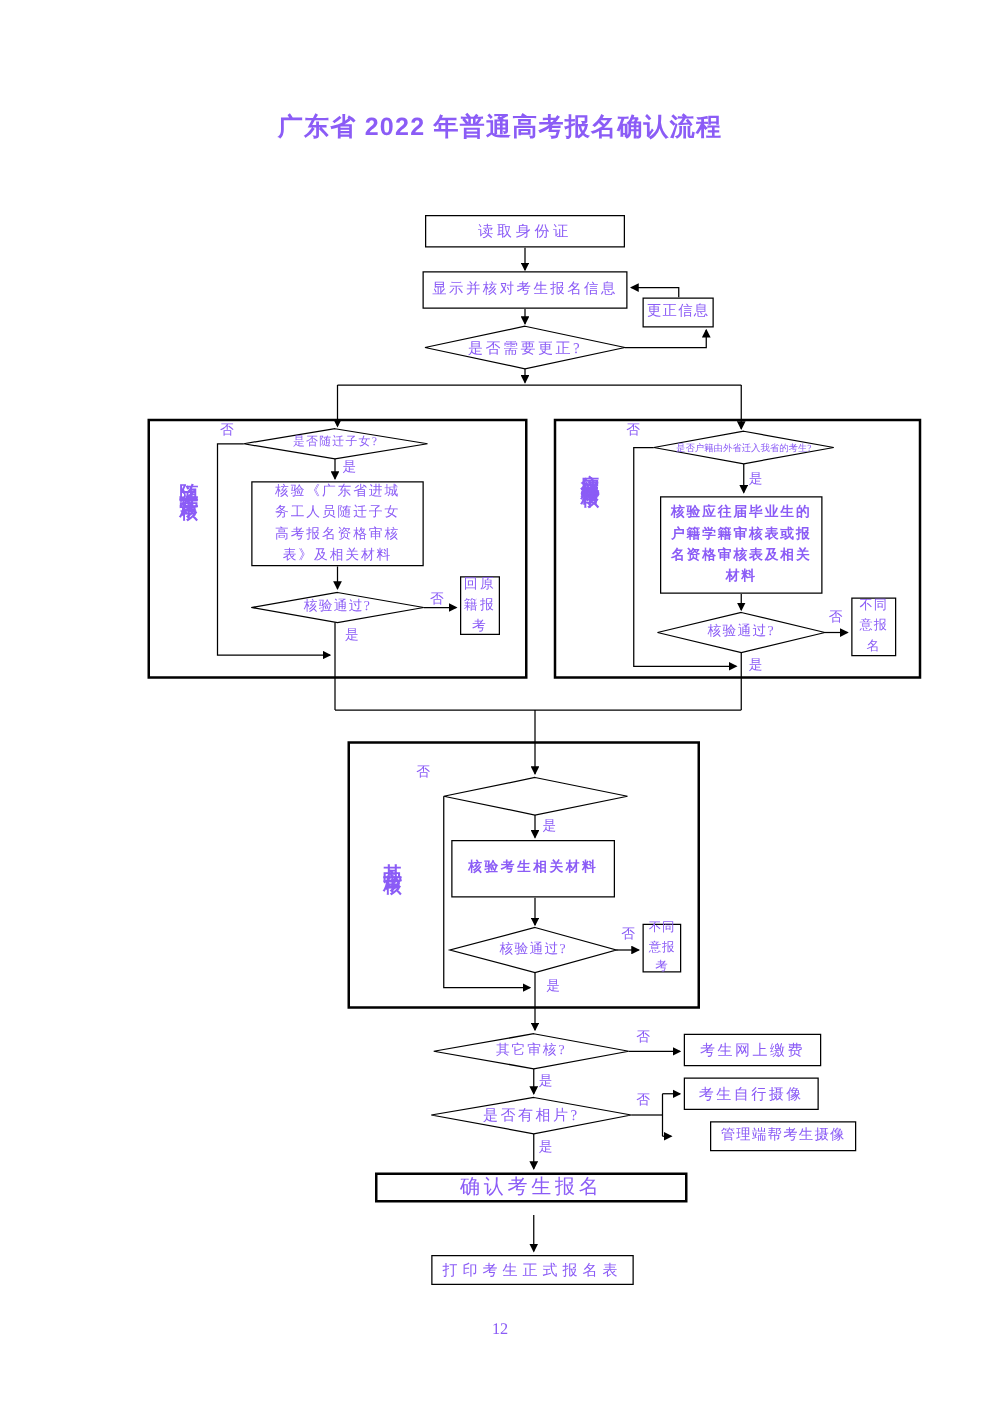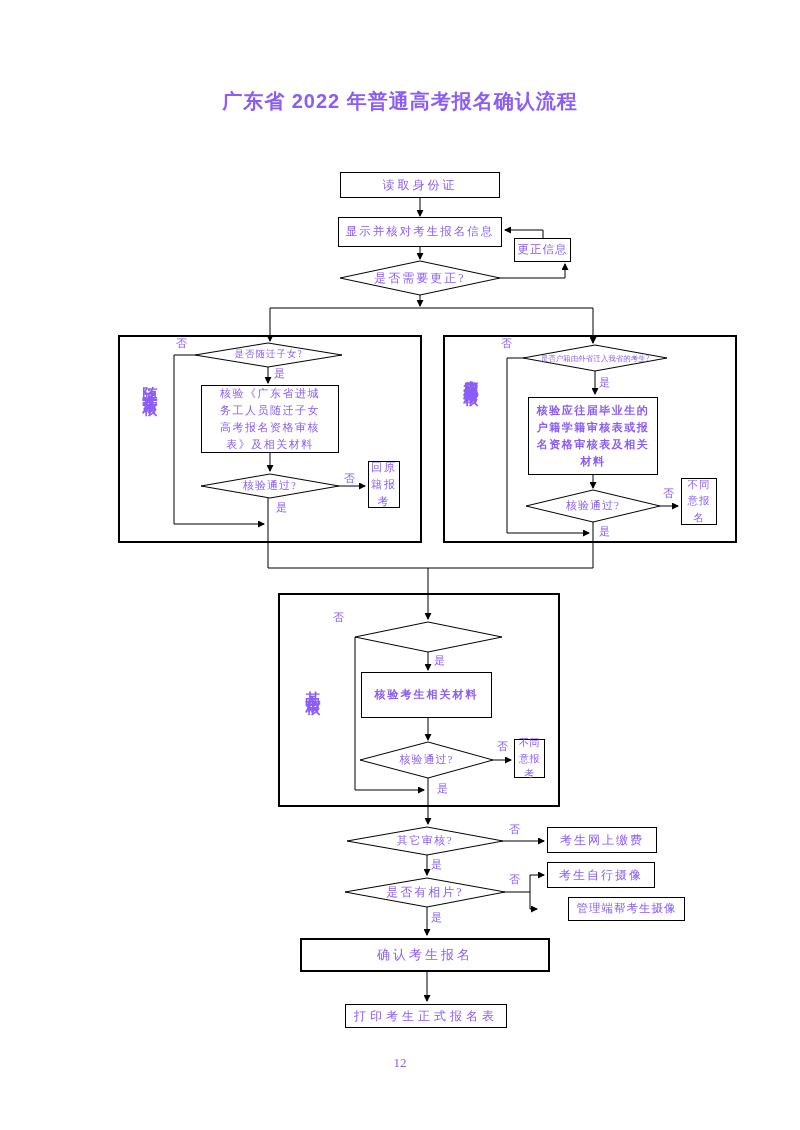--- a/index.html
+++ b/index.html
@@ -24,21 +24,21 @@
   #correct-info{left:514px;top:238px;width:57px;height:24px;font-size:11.5px;letter-spacing:1px;}
   #verify-migrant{left:201px;top:385px;width:138px;height:68px;font-size:11px;letter-spacing:1.5px;padding:15px;}
   #return-origin{left:368px;top:461px;width:32px;height:47px;font-size:11px;letter-spacing:2px;padding:1px;}
   #verify-grad{left:528px;top:397px;width:130px;height:78px;font-size:11px;letter-spacing:1.5px;padding:2px;font-weight:bold;}
   #disagree-ming{left:681px;top:478px;width:36px;height:47px;font-size:10.5px;letter-spacing:1px;padding:1px;}
   #verify-other{left:361px;top:672px;width:131px;height:46px;font-size:11px;letter-spacing:2px;font-weight:bold;}
   #disagree-kao{left:514px;top:739px;width:31px;height:39px;font-size:10px;letter-spacing:0.5px;padding:1px;}
   #pay-online{left:547px;top:827px;width:110px;height:26px;font-size:12px;letter-spacing:2px;}
   #self-photo{left:547px;top:862px;width:108px;height:26px;font-size:12px;letter-spacing:2px;}
   #admin-photo{left:540px;top:897px;width:117px;height:24px;font-size:11.5px;letter-spacing:1px;margin-left:28px;}
-  #confirm{left:300px;top:938px;width:250px;height:34px;border-width:2px;font-size:13px;letter-spacing:3px;}
+  #confirm{left:300px;top:938px;width:250px;height:24px;border-width:2px;font-size:16px;letter-spacing:3px;}
   #print{left:345px;top:1004px;width:162px;height:24px;font-size:12px;letter-spacing:4px;}
 
   #sec-migrant{left:118px;top:335px;width:304px;height:208px;}
   #sec-grad{left:443px;top:335px;width:294px;height:208px;}
   #sec-other{left:278px;top:593px;width:282px;height:214px;}
   #lbl-migrant{left:140px;top:374px;letter-spacing:3px;}
   #lbl-grad{left:461px;top:367px;letter-spacing:2px;}
   #lbl-other{left:303px;top:679px;letter-spacing:3px;}
 
   #t-need-correct{left:340px;top:261px;width:160px;height:34px;font-size:12px;letter-spacing:2px;}

